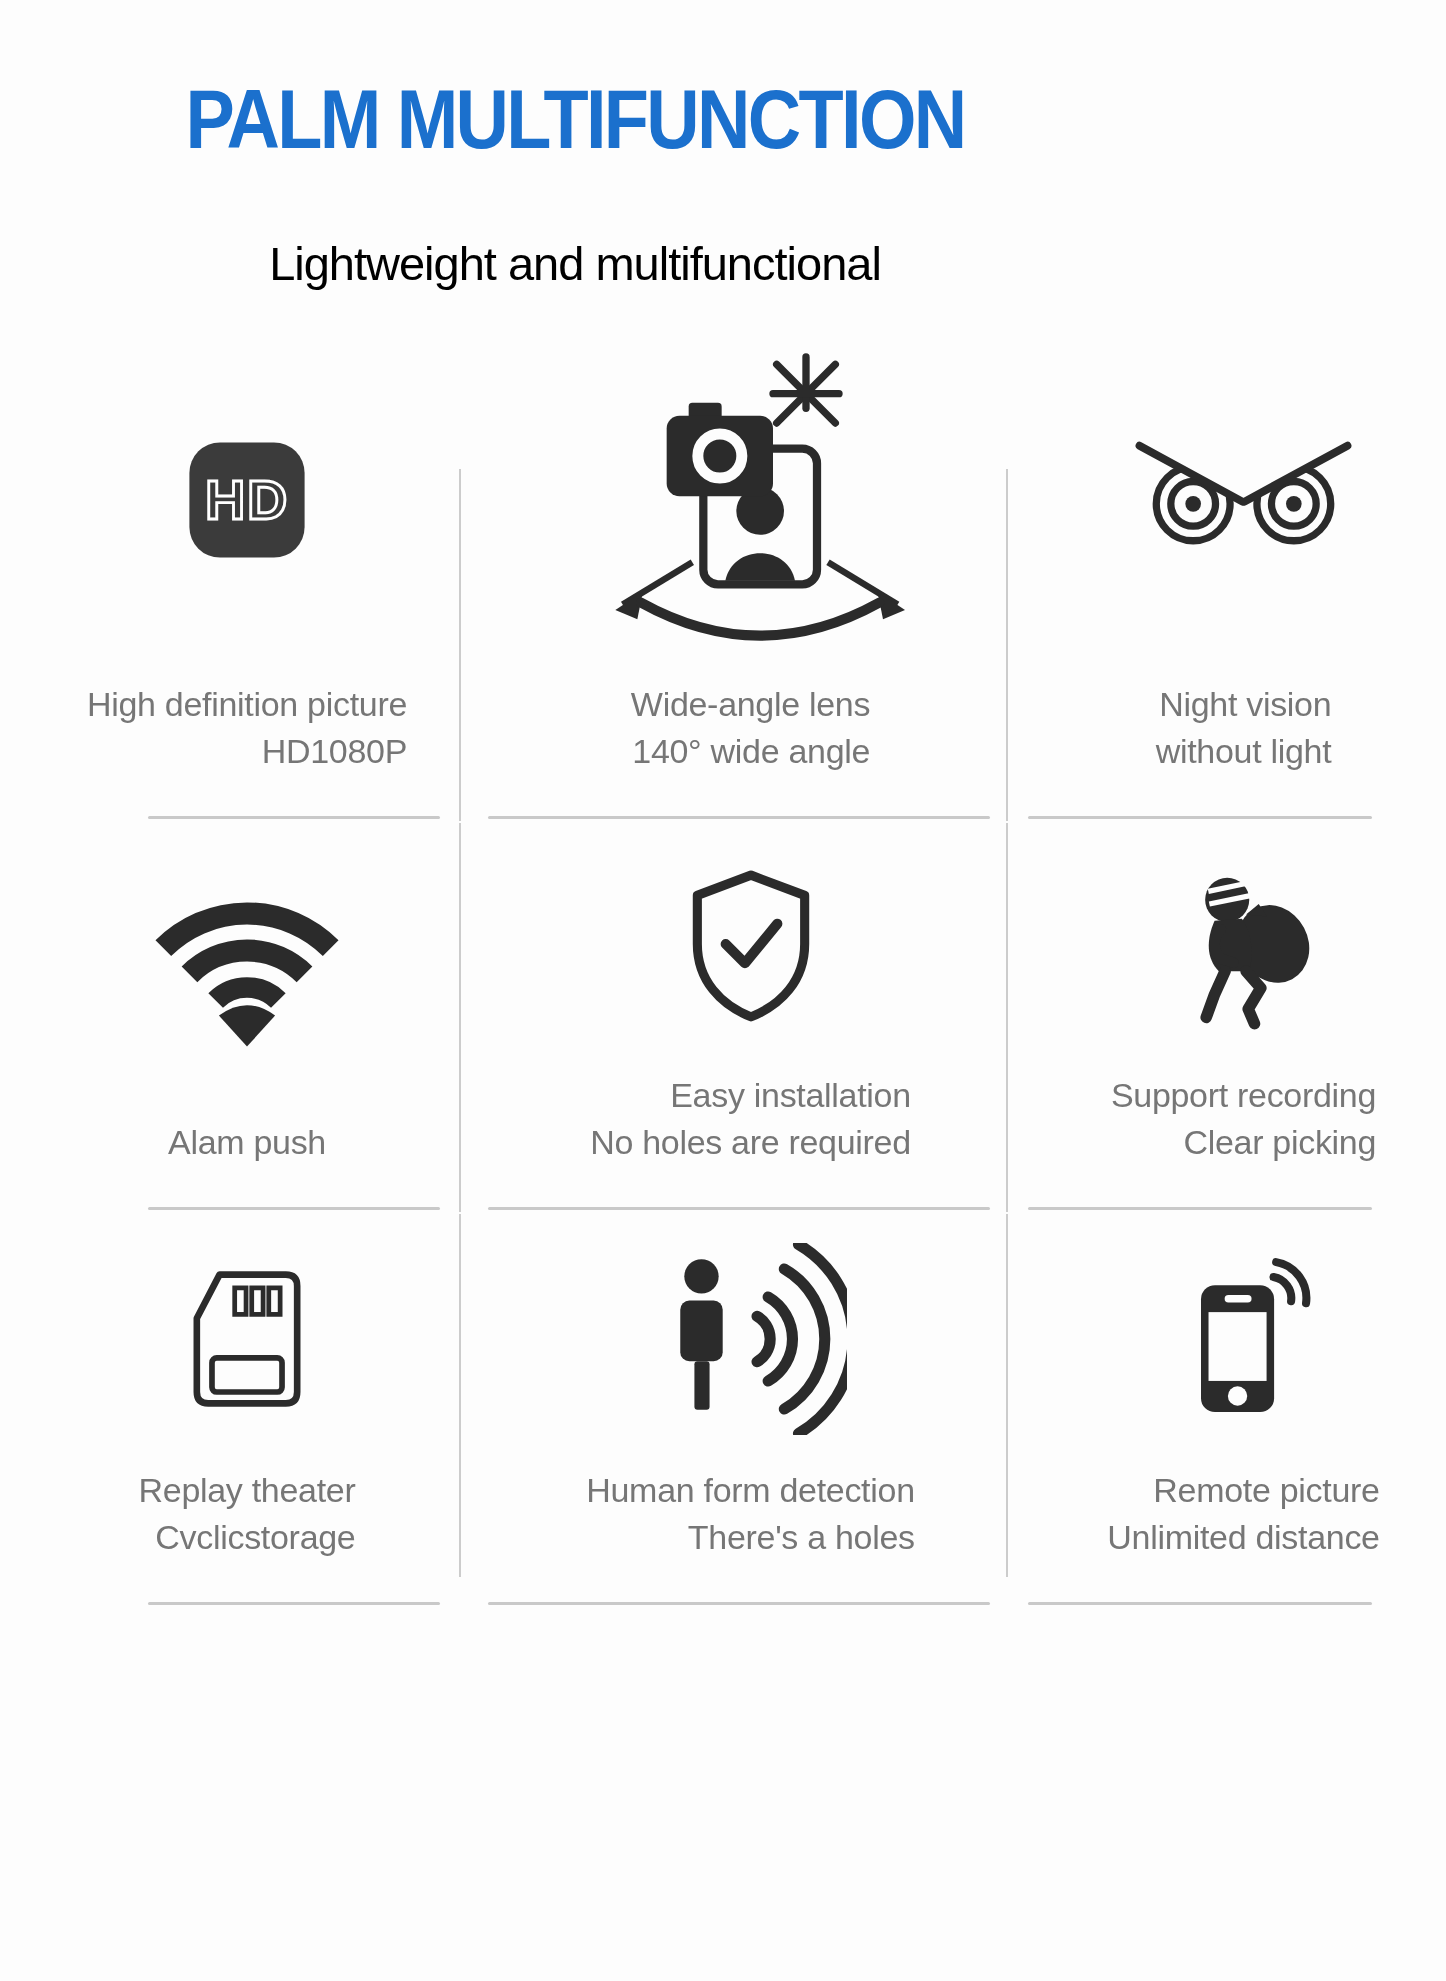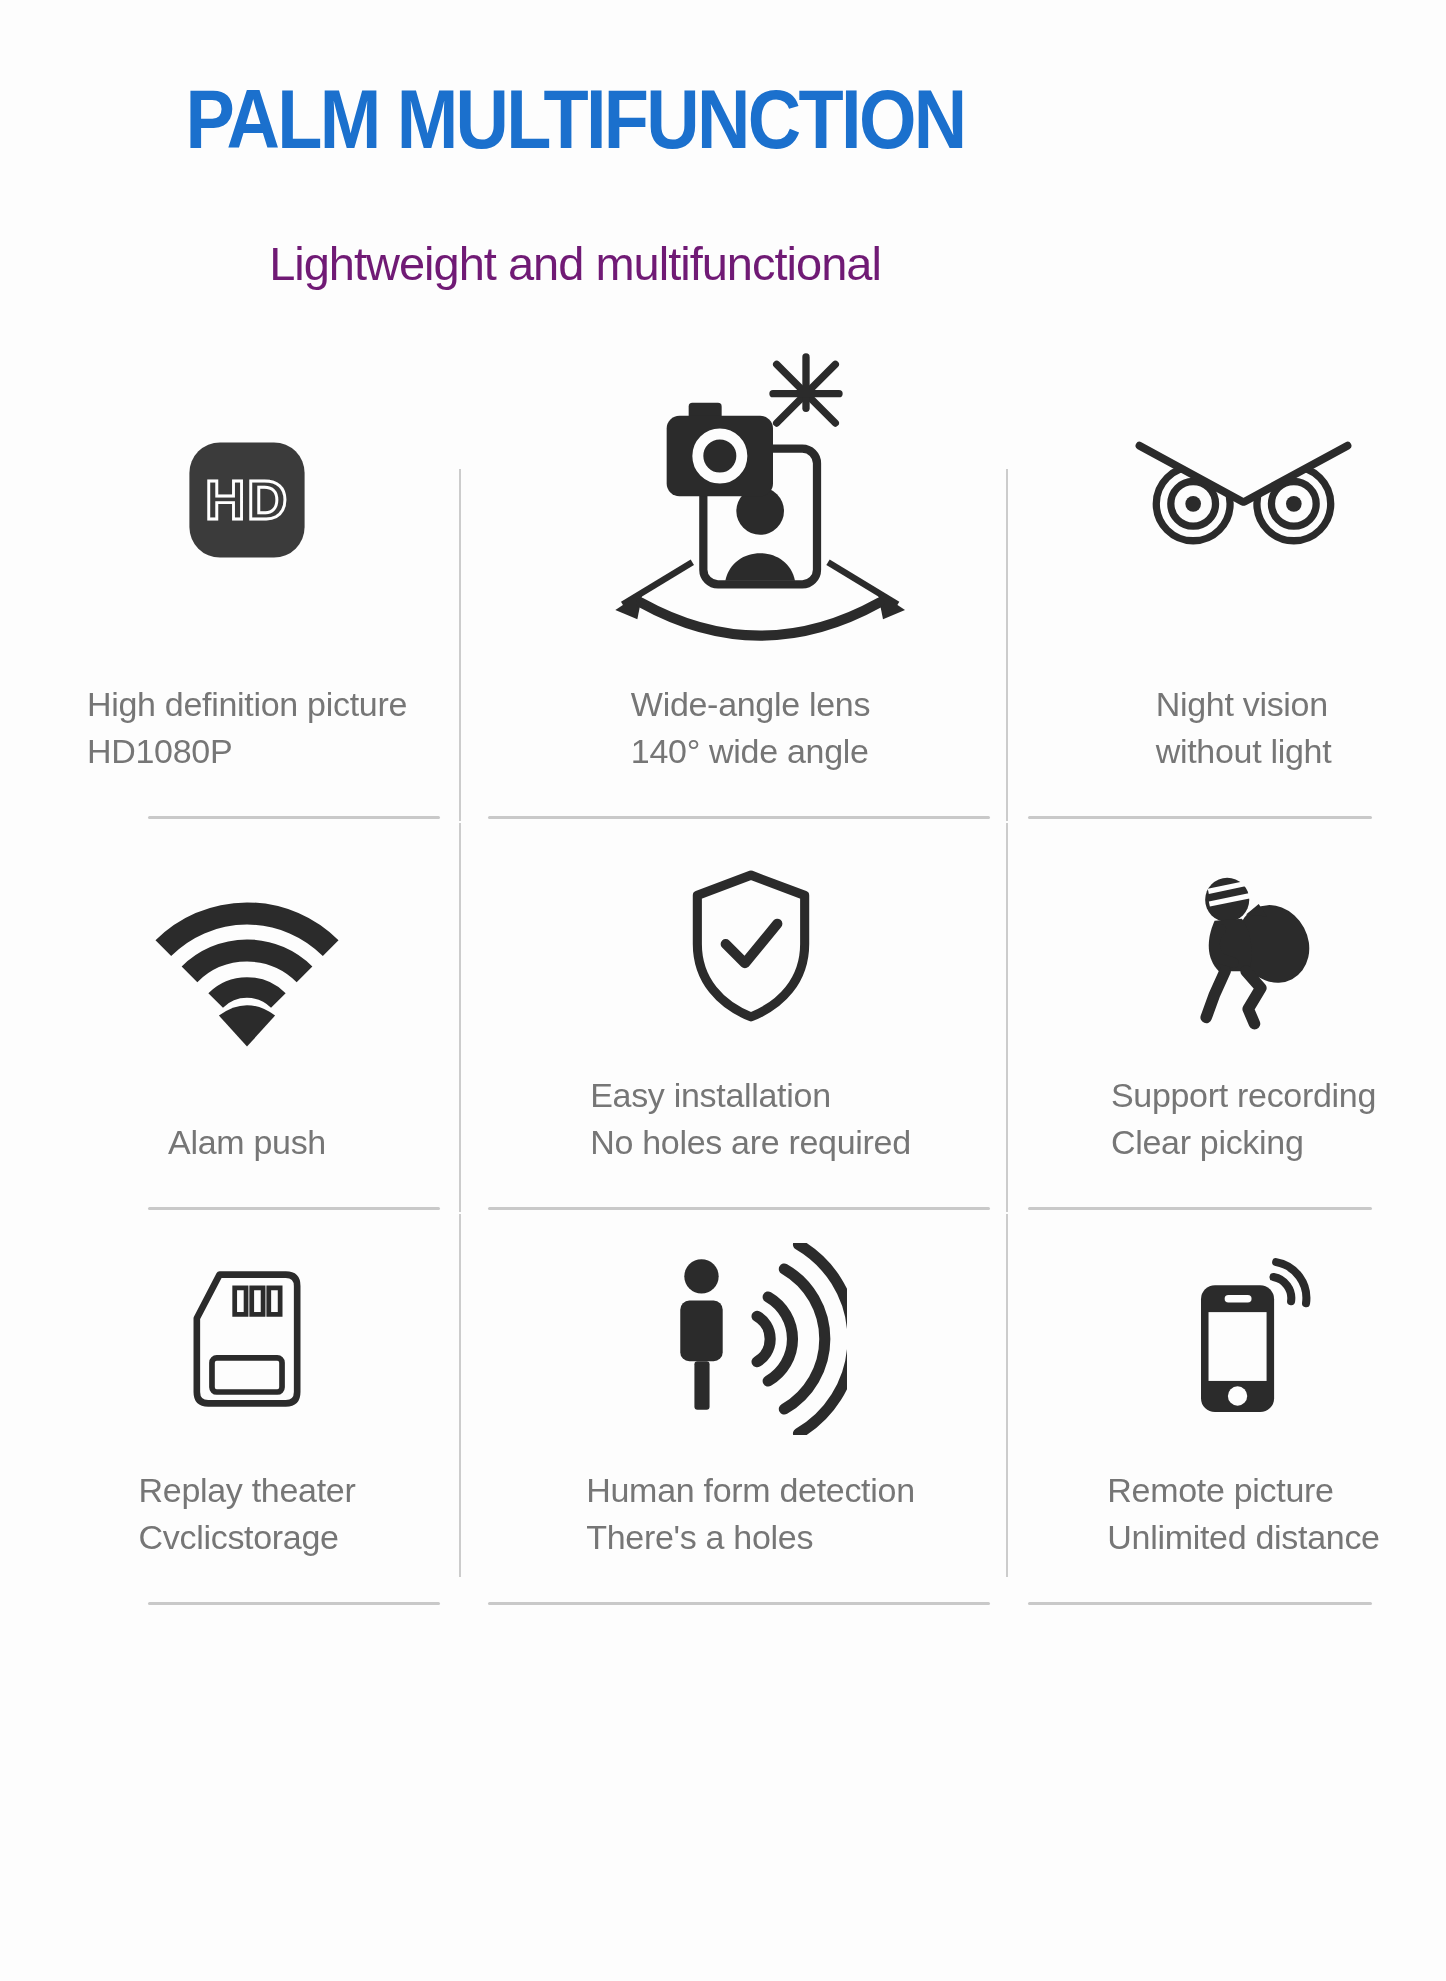--- a/index.html
+++ b/index.html
@@ -6,37 +6,37 @@
   body { background:#ffffff; font-family:"Liberation Sans","DejaVu Sans",sans-serif; }
   .page { position:relative; width:1446px; height:1981px; margin:0 auto; background:#fdfdfd; overflow:hidden; }
 
   .header { width:1150px; padding-top:75px; text-align:center; }
   .title {
     margin:0; color:#1b70cd; font-size:84px; font-weight:800;
     letter-spacing:-3px; line-height:1.05; white-space:nowrap;
     transform:scaleX(0.88); transform-origin:50% 50%;
   }
   .subtitle {
-    margin:74px 0 0 0; color:#701a75; font-size:47px; font-weight:400;
+    margin:74px 0 0 0; color:#000000; font-size:47px; font-weight:400;
     letter-spacing:-1px; line-height:1.15;
   }
 
   .grid {
     margin-top:28px;
     display:grid;
     grid-template-columns:460px 547px 439px;
     grid-template-rows:500px 391px 395px;
   }
   .cell {
     position:relative;
     display:flex; flex-direction:column; align-items:center; justify-content:flex-end;
     padding-bottom:44px; box-sizing:border-box;padding-left:34px;
   }
   .icon-box { flex:1; display:flex; align-items:center; justify-content:center; width:100%; }
-  .caption { font-size:34px; line-height:47px; color:#767676; text-align:left; letter-spacing:-0.3px; }
+  .caption { font-size:34px; line-height:47px; color:#767676; text-align:right; letter-spacing:-0.3px; }
 
   
   .rule { position:absolute; bottom:0; height:3.5px; background:#c9c9c9; border-radius:2px; }
   .c1 .rule { left:148px; right:20px; }
   .c2 .rule { left:28px;  right:17px; }
   .c3 .rule { left:21px;  right:74px; }
 
   
   .vr::after { content:""; position:absolute; right:-1px; width:2.5px; background:#cccccc; }
   .row1.vr::after { top:150px; bottom:-2px; }

